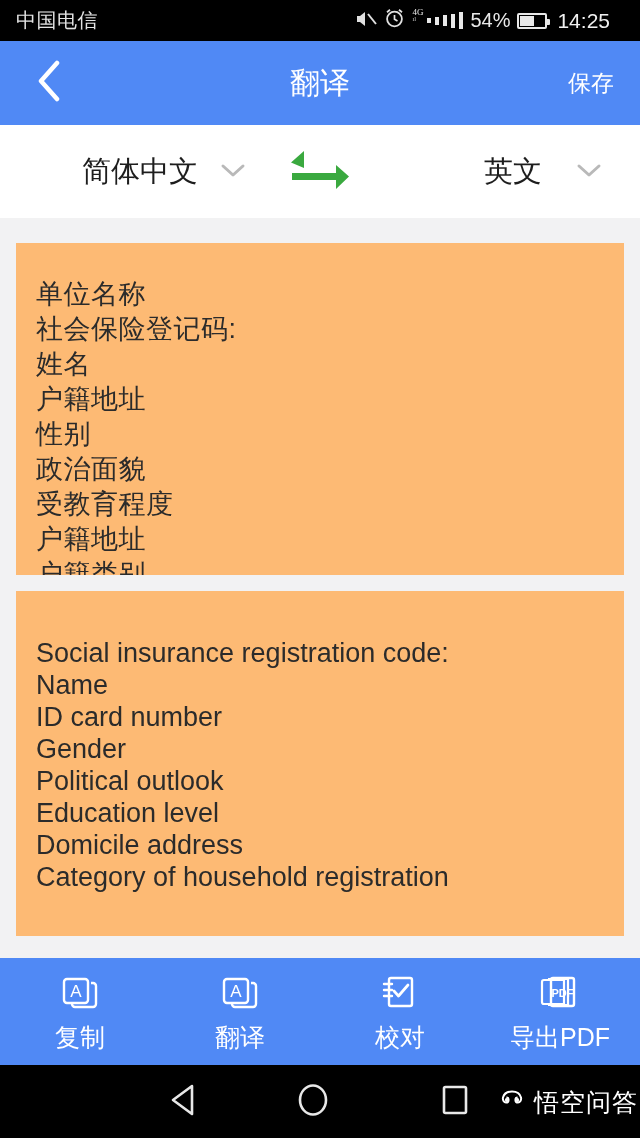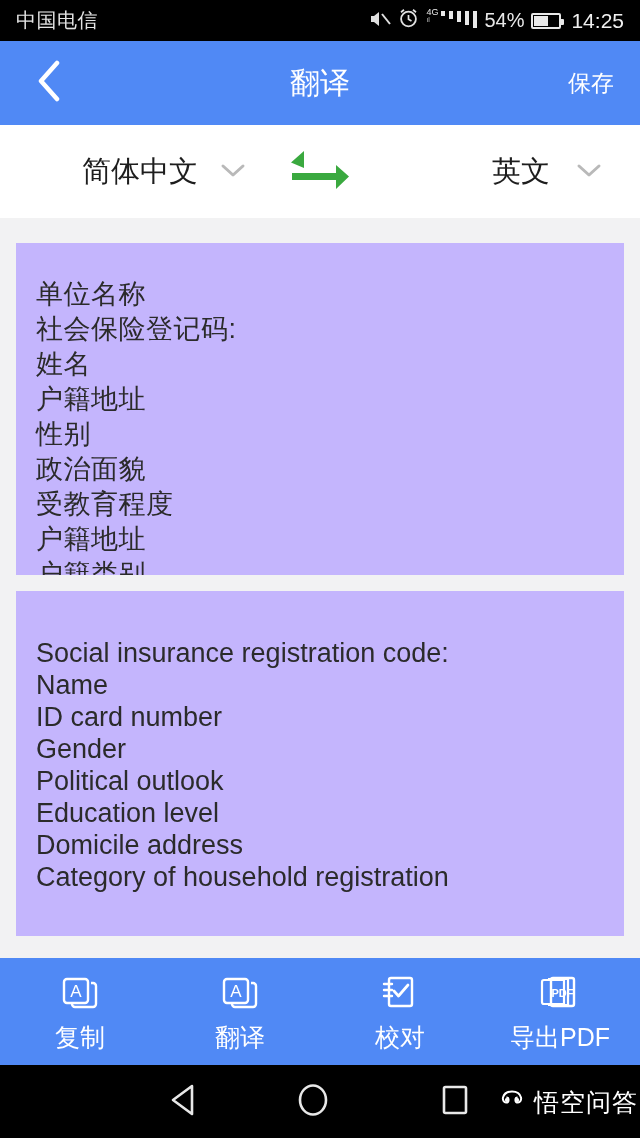--- a/index.html
+++ b/index.html
@@ -8,28 +8,28 @@
     background:#f2f2f3;
     font-family:"Liberation Sans","DejaVu Sans",sans-serif;
     overflow:hidden;
   }
   .phone { position:relative; width:640px; height:1138px; background:#f2f2f3; }
 
   
   .statusbar{
     position:absolute; top:0; left:0; width:640px; height:41px;
     background:#000; color:#dcdcdc; display:flex; align-items:center;
-    padding:0 16px 0 16px;
+    padding:0 30px 0 16px;
   }
   .carrier{ font-size:20px; color:#e4e4e4; letter-spacing:.5px; }
   .status-right{ margin-left:auto; display:flex; align-items:center; gap:7px; }
   .sb-ico{ display:block; }
   .pct{ font-size:20px; color:#e8e8e8; }
   .clock{ font-size:21px; color:#f0f0f0; margin-left:3px; }
-  .sig-wrap{ position:relative; display:flex; align-items:flex-start; gap:4px; height:20px;}
+  .sig-wrap{ position:relative; display:flex; align-items:center; gap:4px; height:20px;font-family:Liberation Serif, serif;}
   .sig-wrap .g4{ position:absolute; top:-3px; left:0; font-size:9px; color:#e8e8e8; line-height:1;}
   .sig-wrap .g4b{ position:absolute; top:5px; left:0; font-size:7px; color:#bdbdbd; line-height:1;}
   .bar{ width:4px; background:#e8e8e8; }
   .bar.b0{height:5px;} .bar.b1{height:8px;} .bar.b2{height:11px;} .bar.b3{height:14px;} .bar.b4{height:17px;}
   .batt{ width:30px; height:16px; border:2px solid #e8e8e8; border-radius:2px; position:relative; display:flex; align-items:center;}
   .batt:after{ content:""; position:absolute; right:-5px; top:4px; width:3px; height:6px; background:#e8e8e8; border-radius:0 1px 1px 0;}
   .batt i{ display:block; height:10px; width:54%; background:#e8e8e8; margin-left:1px; }
 
   
   .appbar{
@@ -42,26 +42,26 @@
 
   
   .langbar{
     position:absolute; top:125px; left:0; width:640px; height:93px;
     background:#fff; display:flex; align-items:center;
   }
   .lang{ display:flex; align-items:center; cursor:pointer; }
   .lang.src{ margin-left:82px; }
   .lang.dst{ margin-left:auto; margin-right:38px; }
   .lang .name{ font-size:29px; color:#1d1d1d; }
-  .lang .name.dst{ margin-right:4px;font-family:Liberation Serif, serif; }
+  .lang .name.dst{ margin-right:12px;font-family:Liberation Serif, serif; }
   .chev{ margin-left:22px; }
   .swap{ position:absolute; left:288px; top:50%; transform:translateY(-50%); cursor:pointer; }
 
   
-  .card{ position:absolute; left:16px; width:608px; background:#c4b5fd; overflow:hidden; }
+  .card{ position:absolute; left:16px; width:608px; background:#fdba74; overflow:hidden; }
   .card.source{ top:243px; height:332px; }
   .card.target{ top:591px; height:345px; }
   .card .inner{ padding:34px 20px 0 20px; }
   .card.target .inner{ padding-top:46px; }
   .line{ color:#2b2b2b; white-space:pre; }
   .card.source .line{ font-size:27px; line-height:35px; letter-spacing:.5px; }
   .card.target .line{ font-size:27px; line-height:32px; }
 
   
   .toolbar{

